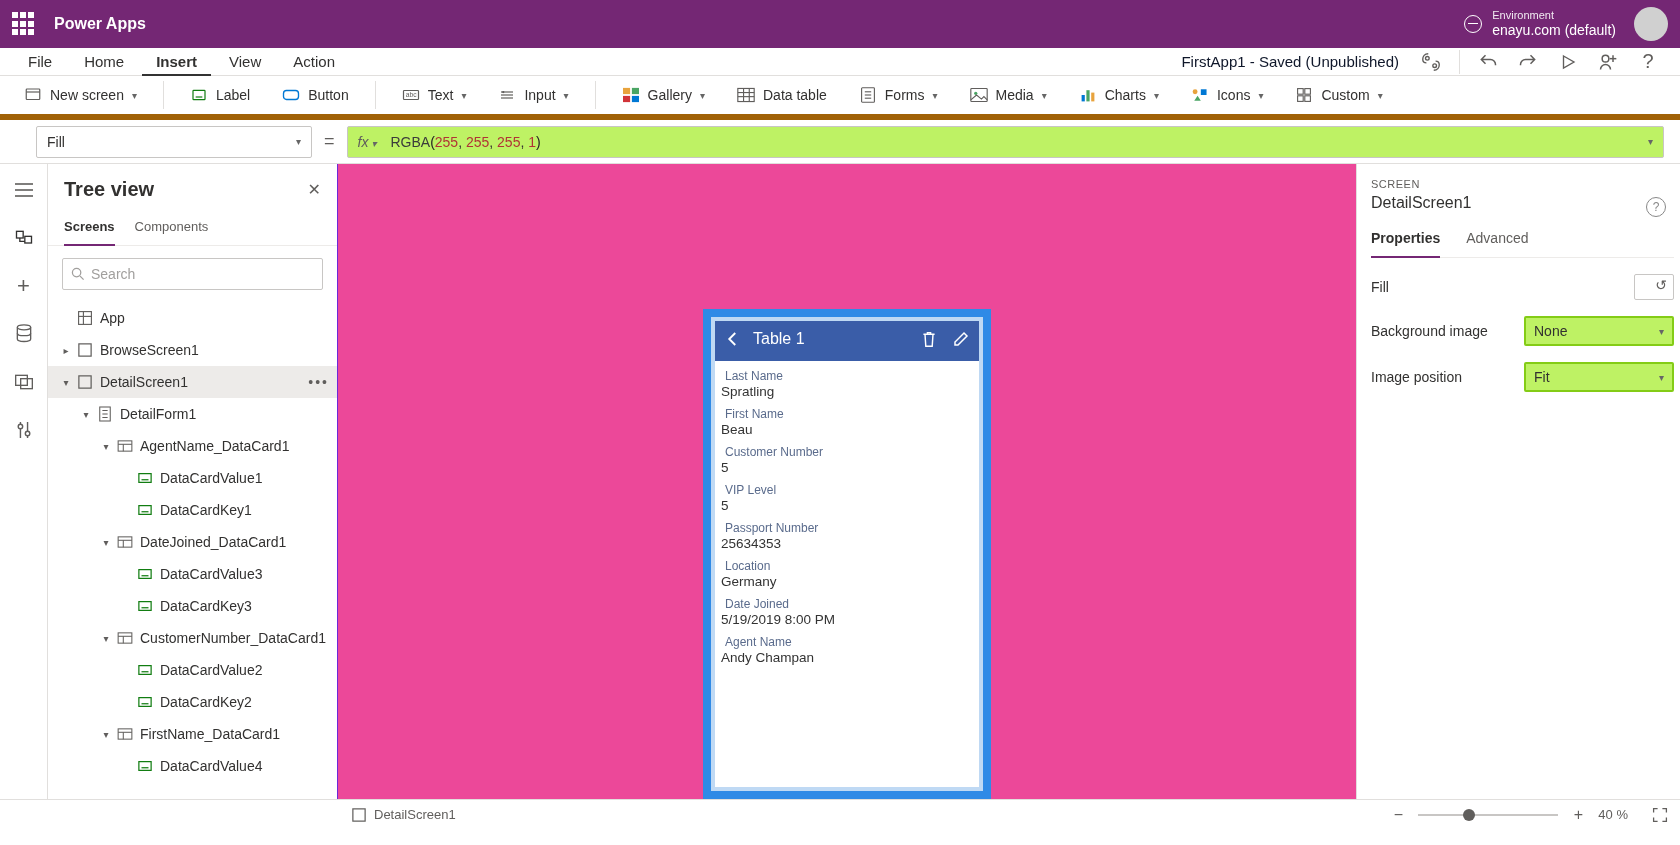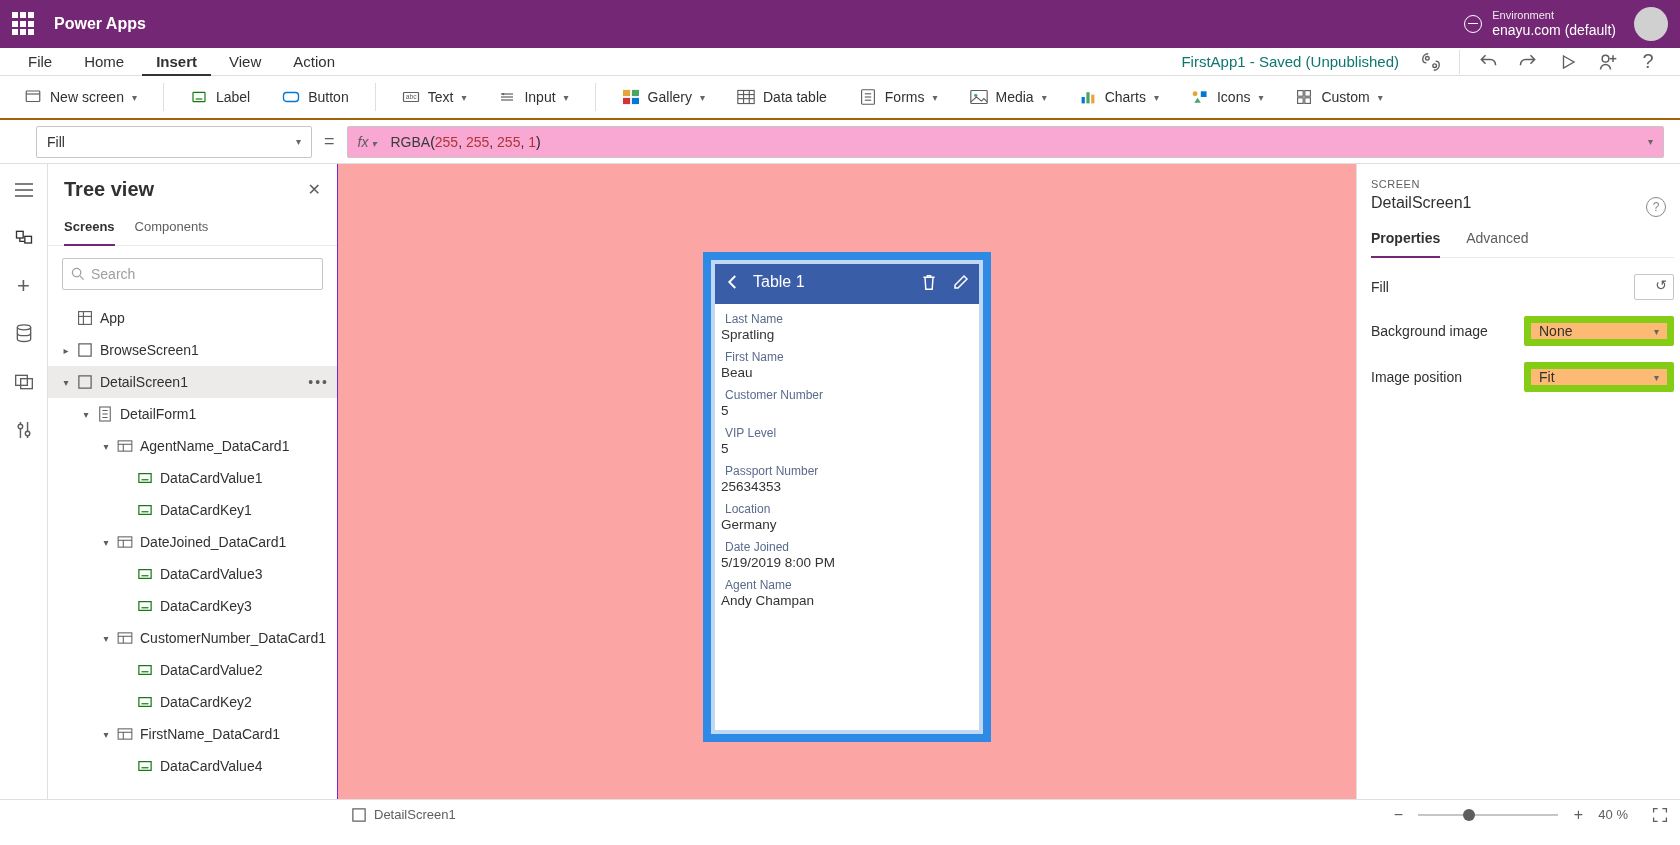--- a/index.html
+++ b/index.html
@@ -17,36 +17,36 @@
   .env-text { display:flex; flex-direction:column; line-height:1.2;}
   .env-label { font-size: 11px; opacity:.9;}
   .env-name { font-size: 14px; }
   .avatar { width: 34px; height: 34px; border-radius: 50%; background: #d0d0d0; }
 
   
   .menubar { height: 28px; display:flex; align-items:center; padding: 0 14px; border-bottom: 1px solid #e1dfdd; gap: 4px;}
   .menubar .mitem { padding: 6px 14px; font-size: 15px; color:#323130; cursor:pointer;}
   .menubar .mitem.active { font-weight:600; border-bottom:2px solid #333; padding-bottom:4px;}
   .menubar-spacer { flex:1; }
-  .doc-status { font-size: 15px; color:#0f766e; margin-right: 10px; }
+  .doc-status { font-size: 15px; color:#0f172a; margin-right: 10px; }
   .iconbtn { width: 36px; height: 36px; display:flex; align-items:center; justify-content:center; cursor:pointer; color:#605e5c; font-size:18px;}
   .vrule { width:1px; height:24px; background:#e1dfdd; margin: 0 6px;}
 
   
-  .ribbon { height: 44px; display:flex; align-items:center; padding: 0 14px; border-bottom:2px solid #a16207; gap: 12px; color:#323130;}
+  .ribbon { height: 44px; display:flex; align-items:center; padding: 0 14px; border-bottom:6px solid #a16207; gap: 12px; color:#323130;}
   .ribbon .rbtn { display:flex; align-items:center; gap:8px; padding: 6px 10px; cursor:pointer; font-size:14px;}
   .rdiv { width:1px; height:28px; background:#e1dfdd; margin:0 4px;}
   .chev { font-size:10px; color:#666;}
   .ricon { width:18px; height:18px; display:inline-flex; align-items:center; justify-content:center;}
 
   
   .formulabar { height: 44px; display:flex; align-items:center; padding: 8px 16px 8px 36px; border-bottom:1px solid #e1dfdd; gap:12px;}
   .prop-select { width: 276px; height: 32px; border:1px solid #c8c6c4; border-radius:2px; display:flex; align-items:center; padding:0 10px; justify-content:space-between; background:#fff;}
   .eq { font-size:18px; color:#605e5c;}
-  .fx-box { flex:1; height:32px; border:1px solid #c8c6c4; border-radius:2px; display:flex; align-items:center; padding:0 10px; background:#f9a8d4;}
+  .fx-box { flex:1; height:32px; border:1px solid #c8c6c4; border-radius:2px; display:flex; align-items:center; padding:0 10px; background:#bef264;}
   .fx-label { font-style: italic; color:#605e5c; margin-right:4px;}
   .fx-code { font-family: Consolas, monospace; font-size:14px;}
   .fx-code .fn { color:#3b3b3b;}
   .fx-code .paren { color:#222;}
   .fx-code .num { color:#b03434;}
 
   
   .workspace { display:flex; height: calc(845px - 48px - 44px - 44px - 44px - 30px); }
   .leftrail { width: 48px; border-right:1px solid #e1dfdd; display:flex; flex-direction:column; align-items:center; padding-top:14px; gap:24px;}
   .leftrail .railbtn { width:24px; height:24px; display:flex; align-items:center; justify-content:center; color:#605e5c; cursor:pointer;}
@@ -65,21 +65,21 @@
   .tree { flex:1; overflow-y:auto; padding-bottom: 10px;}
   .tree::-webkit-scrollbar { width: 10px; }
   .tree::-webkit-scrollbar-thumb { background: #c8c6c4; border-radius: 5px;}
   .tnode { display:flex; align-items:center; height:32px; padding-right:8px; cursor:pointer; font-size:14px; color:#323130;}
   .tnode.selected { background:#edebe9;}
   .caret { width:16px; display:inline-flex; justify-content:center; font-size:10px; color:#605e5c;}
   .ticon { width:18px; height:18px; margin:0 6px 0 2px; display:inline-flex; align-items:center; justify-content:center;}
   .ell { margin-left:auto; color:#605e5c; letter-spacing:2px; font-size:14px;}
 
   
-  .canvas { flex:1; background:#fca5a5; position:relative; display:flex; align-items:center; justify-content:center; padding-top:30px;}
+  .canvas { flex:1; background:#ec4899; position:relative; display:flex; align-items:flex-end; justify-content:center; padding-top:30px;}
   .phone-frame { width:288px; height:490px; border:8px solid #2f8ae6; background:#fff; position:relative; box-shadow: 0 0 0 0px #fff;}
   .phone-inner-ring { position:absolute; inset:0; border:4px solid #bfd9f4; pointer-events:none;}
   .phone-header { background:#3a5da8; height:44px; display:flex; align-items:center; color:#fff; padding:0 10px; gap:8px;}
   .phone-header .ph-title { font-size:16px; flex:1;}
   .phone-header .ph-icon { width:24px; height:24px; display:flex; align-items:center; justify-content:center; cursor:pointer;}
   .phone-body { padding:4px 8px;}
   .field { padding:4px 2px;}
   .field-label { font-size:12px; color:#5a6b8c; padding-left:4px;}
   .field-value { font-size:13.5px; color:#333; padding-left:0px; margin-top: 1px;}
 
@@ -88,21 +88,21 @@
   .props .ptype { font-size:11px; letter-spacing:.5px; color:#605e5c; text-transform:uppercase;}
   .props .pname-row { display:flex; align-items:center; justify-content:space-between;}
   .props .pname { font-size:16px; margin:4px 0 12px 0;}
   .ptabs { display:flex; gap:26px; border-bottom:1px solid #edebe9;}
   .ptab { padding:6px 0 10px 0; font-size:14px; color:#605e5c; cursor:pointer;}
   .ptab.active { color:#323130; font-weight:600; border-bottom:2px solid #742774; margin-bottom:-1px;}
   .prow { display:flex; align-items:center; justify-content:space-between; margin:16px 0;}
   .prow label { font-size:14px; color:#323130;}
   .swatch { width:40px; height:26px; border:1px solid #c8c6c4; background:#fff; border-radius:2px; position:relative;}
   .swatch::after { content:'↺'; position:absolute; right:6px; top:2px; font-size:14px; color:#605e5c;}
-  .pselect { width:150px; height:30px; border:7px solid #84cc16; border-radius:2px; display:flex; align-items:center; justify-content:space-between; padding:4px 8px; font-size:14px; background:#fdba74;}
+  .pselect { width:150px; height:30px; border:2px solid #84cc16; border-radius:2px; display:flex; align-items:center; justify-content:space-between; padding:4px 8px; font-size:14px; background:#bef264;}
   .help-circ { width:20px; height:20px; border:1.2px solid #888; border-radius:50%; display:flex; align-items:center; justify-content:center; font-size:12px; color:#888; cursor:pointer; margin-right: 8px;}
 
   
   .statusbar { height: 30px; border-top:1px solid #e1dfdd; display:flex; align-items:center; padding:0 12px; font-size:13px; color:#605e5c;}
   .statusbar .sb-left { display:flex; align-items:center; gap:8px; margin-left: 340px;}
   .sb-spacer { flex:1;}
   .sb-zoom { display:flex; align-items:center; gap:10px;}
   .zoom-track { width:140px; height:2px; background:#c8c6c4; position:relative;}
   .zoom-thumb { position:absolute; top:-5px; width:12px; height:12px; border-radius:50%; background:#605e5c; left:45px;}
   .zbtn { width:20px; height:20px; display:flex; align-items:center; justify-content:center; cursor:pointer; font-size: 16px;}

